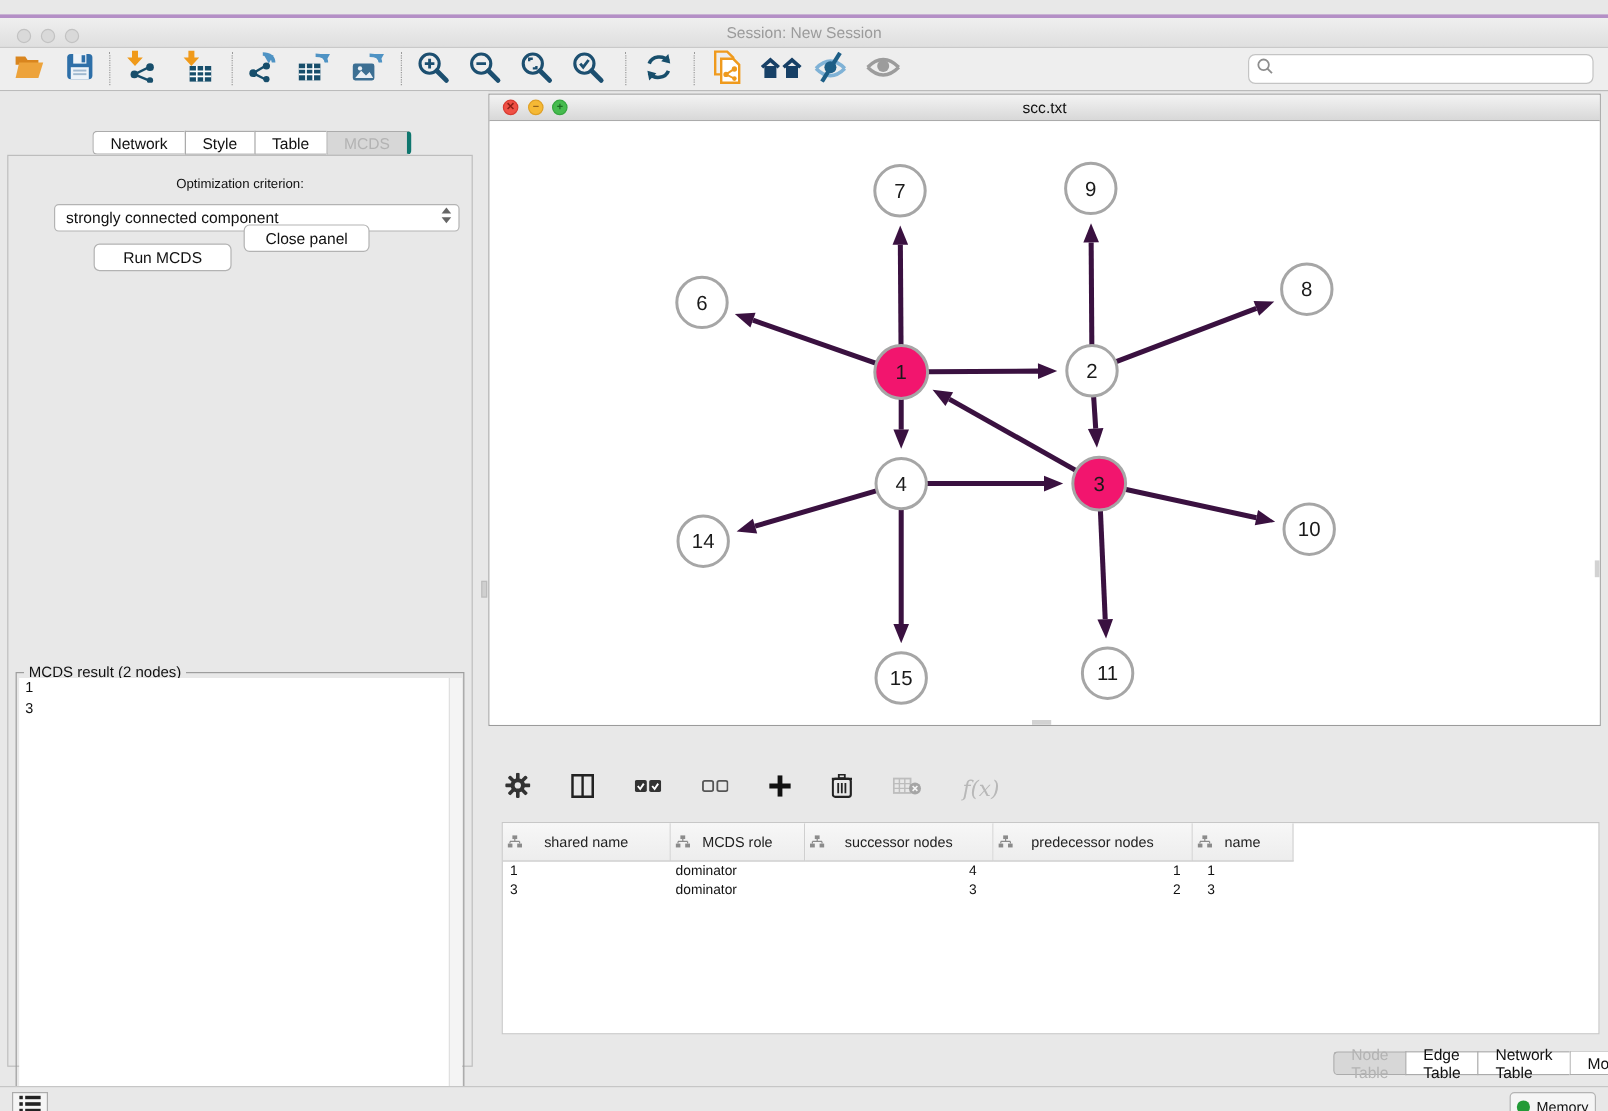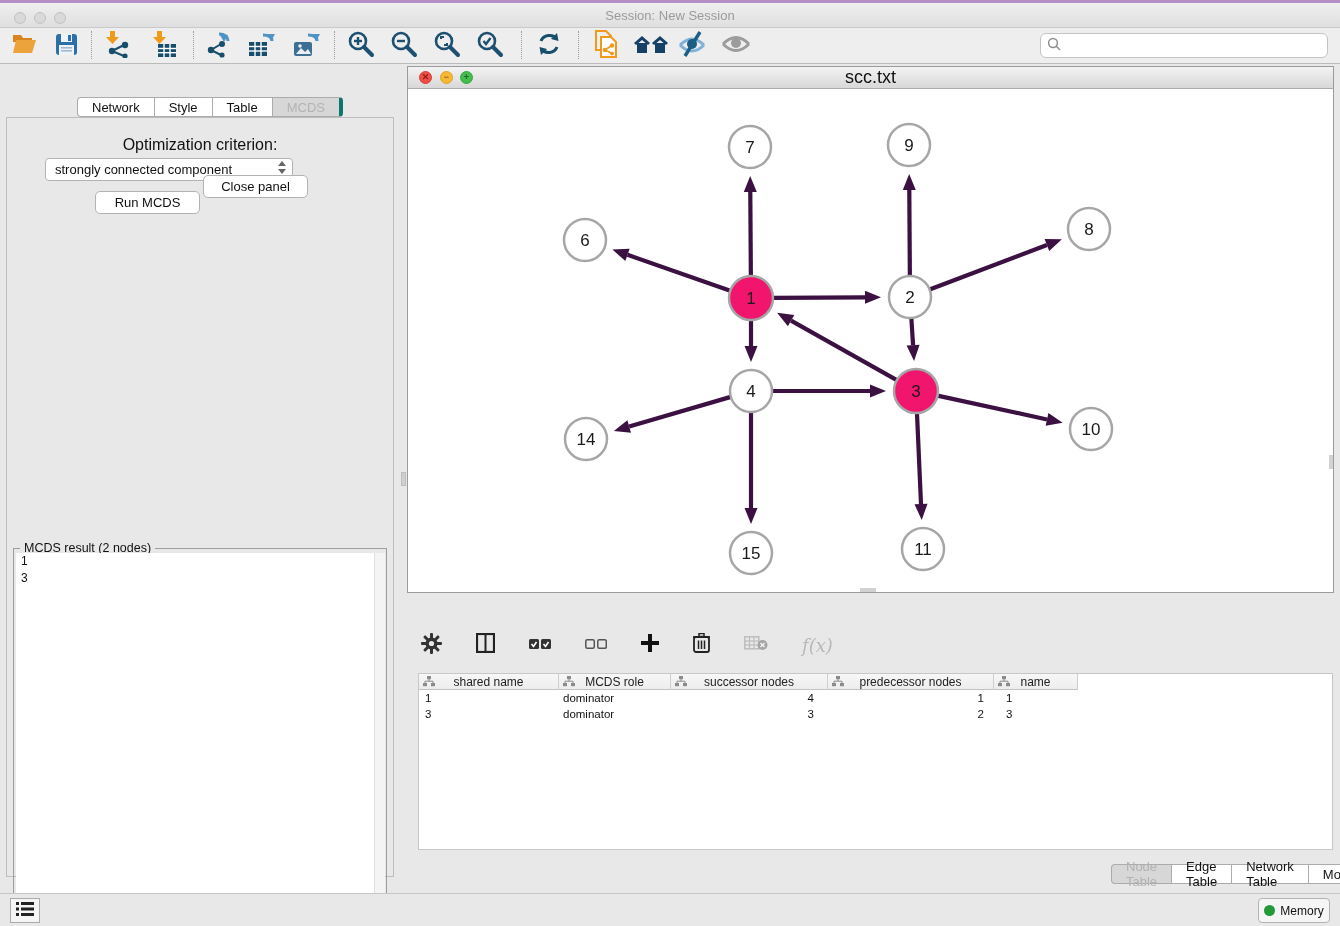--- a/index.html
+++ b/index.html
@@ -2,21 +2,21 @@
 <html><head>
 <meta charset="utf-8">
 <style>
   * { margin:0; padding:0; box-sizing:border-box; }
   html,body { width:1340px; height:926px; }
   body {
     font-family:"Liberation Sans", sans-serif;
     background:#e8e8e8; position:relative; overflow:hidden;
     -webkit-font-smoothing:antialiased;
   }
-  .abs { position:absolute; }
+  .abs { position:absolute;margin-top:12px; }
 
   
   .desktop-strip { left:0; top:0; width:1340px; height:3px; background:#b48fc6; }
   .titlebar { left:0; top:3px; width:1340px; height:25px;
     background:linear-gradient(#efefef,#dfdfdf); border-bottom:1px solid #c9c9c9;
     display:flex; align-items:center; justify-content:center; }
   .titlebar-text { font-size:13px; color:#9b9b9b; }
   .traffic { position:absolute; left:14px; top:9px; display:flex; gap:8px; }
   .traffic .dot { width:12px; height:12px; border-radius:50%;
     background:#d9d9d9; border:1px solid #c2c2c2; }
@@ -42,22 +42,22 @@
   .tabs-row { position:absolute; display:flex; }
   .tab { height:20px; padding:0 14px; background:#ffffff; border:1px solid #ababab;
     border-right:none; font-size:13px; color:#111; display:flex; align-items:center; }
   .tab:first-child { border-radius:4px 0 0 4px; }
   .tab:last-child { border-right:4px solid #0f766e; border-radius:0 4px 4px 0; }
   .tab.active { background:#d7d7d7; color:#b3b3b3; }
   .cp-tabs { left:77px; top:33px; }
   .cp-box { position:absolute; left:6px; top:53px; width:388px; height:760px;
     border:1px solid #bdbdbd; background:#e8e8e8; }
   .opt-label { position:absolute; left:0; top:18px; width:100%; text-align:center;
-    font-size:16px; color:#111; }
-  .mac-select { position:absolute; left:38px; top:40px; width:248px; height:23px;
+    font-size:11px; color:#111; }
+  .mac-select { position:absolute; left:38px; top:40px; width:338px; height:23px;
     background:#ffffff; border:1px solid #b3b3b3; border-radius:4px;
     display:flex; align-items:center; font-size:13px; color:#111; padding-left:9px; }
   .stepper { position:absolute; right:6px; top:2px; display:flex; flex-direction:column; gap:3px; }
   .tri-up { width:0; height:0; border-left:4px solid transparent; border-right:4px solid transparent;
     border-bottom:5px solid #666; }
   .tri-dn { width:0; height:0; border-left:4px solid transparent; border-right:4px solid transparent;
     border-top:5px solid #666; }
   .mac-btn { position:absolute; height:23px; background:#ffffff; border:1px solid #b3b3b3;
     border-radius:5px; font-size:13px; color:#111; display:flex; align-items:center;
     justify-content:center; }
@@ -75,42 +75,42 @@
   .vsplit { left:400px; top:64px; width:7px; height:829px; background:#e8e8e8; }
   .vsplit-handle { position:absolute; left:1px; top:408px; width:5px; height:14px;
     background:#cfcfcf; border:1px solid #bdbdbd; }
 
   
   .netwin { left:407px; top:66px; width:927px; height:527px; background:#ffffff;
     border:1px solid #9b9b9b; }
   .netwin-titlebar { position:absolute; left:0; top:0; width:100%; height:22px;
     background:linear-gradient(#f3f3f3,#d8d8d8); border-bottom:1px solid #ababab;
     display:flex; align-items:center; justify-content:center; }
-  .netwin-title { font-size:18px; color:#111; }
+  .netwin-title { font-size:13px; color:#111; }
   .tl { position:absolute; width:13px; height:13px; border-radius:50%; top:4px;
     display:flex; align-items:center; justify-content:center;
     font-size:9px; font-weight:bold; color:#7a2020; line-height:1; }
   .tl-red   { left:11px; background:#ef5045; border:1px solid #d83b32; color:#8c1d16;}
   .tl-yel   { left:32px; background:#f5b935; border:1px solid #dfa025; color:#95641a;}
   .tl-grn   { left:52px; background:#46bb4e; border:1px solid #35a63e; color:#1c6b22;}
   .net-canvas { position:absolute; left:0; top:22px; width:925px; height:503px; background:#fff; }
   .canvas-hscroll-handle { position:absolute; left:452px; top:521px; width:16px; height:4px;
     background:#d2d2d2; }
   .canvas-vscroll-handle { position:absolute; left:921px; top:388px; width:4px; height:14px;
     background:#d2d2d2; }
 
   
   .tpanel { left:407px; top:595px; width:933px; height:298px; background:#e8e8e8; }
   .tp-tools { position:absolute; left:14px; top:32px; height:36px; display:flex;
     align-items:center; gap:34px; }
   .fx-label { font-family:"DejaVu Serif", serif; font-style:italic; font-size:18px;
     color:#b8b8b8; }
   .dtable { position:absolute; left:11px; top:78px; width:915px; height:177px;
     background:#ffffff; border:1px solid #c7c7c7; overflow:hidden; }
-  .thead { display:flex; height:16px; }
+  .thead { display:flex; height:32px; }
   .th { background:linear-gradient(#f7f7f7,#ededed); border-right:1px solid #cfcfcf;
     border-bottom:1px solid #c4c4c4; display:flex; align-items:center;
     font-size:12px; color:#222; position:relative; justify-content:center; }
   .th .hier { position:absolute; left:4px; }
   .trow { display:flex; height:16px; }
   .td { font-size:11.5px; color:#111; display:flex; align-items:center; }
   .tp-tabs { left:704px; top:269px; }
 
   
   .statusbar { left:0; top:893px; width:1340px; height:33px; background:#e8e8e8;
@@ -352,21 +352,21 @@
     <div class="opt-label">Optimization criterion:</div>
 
     <div class="mac-select">
       <span>strongly connected component</span>
       <span class="stepper">
         <span class="tri-up"></span>
           <span class="tri-dn"></span>
       </span>
     </div>
 
-    <div class="mac-btn" style="left:88px; top:73px; width:105px;">Run MCDS</div>
+    <div class="mac-btn" style="left:71px; top:73px; width:115px;">Run MCDS</div>
     <div class="mac-btn" style="left:196px; top:57px; width:105px;">Close panel</div>
 
     <div class="fieldset">
       <span class="legend">MCDS result (2 nodes)</span>
       <div class="result-area">
         <div id="result-lines">
             <div class="result-line">1</div>
             <div class="result-line">3</div>
           </div>
         <div class="result-scroll"></div>

